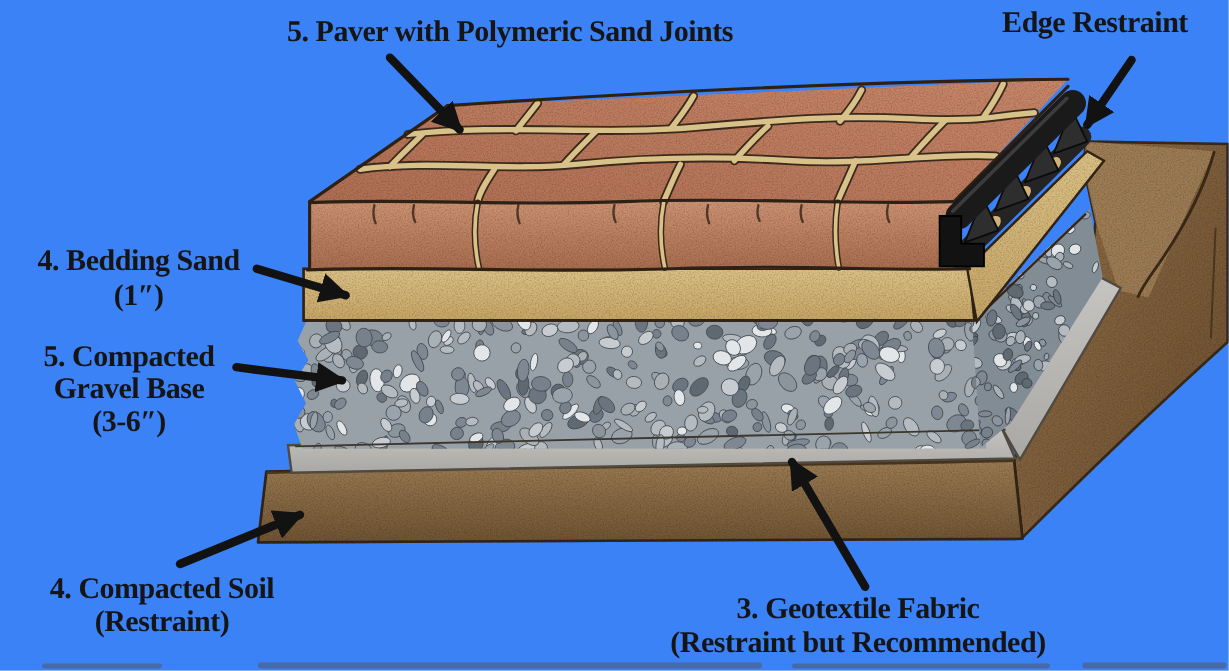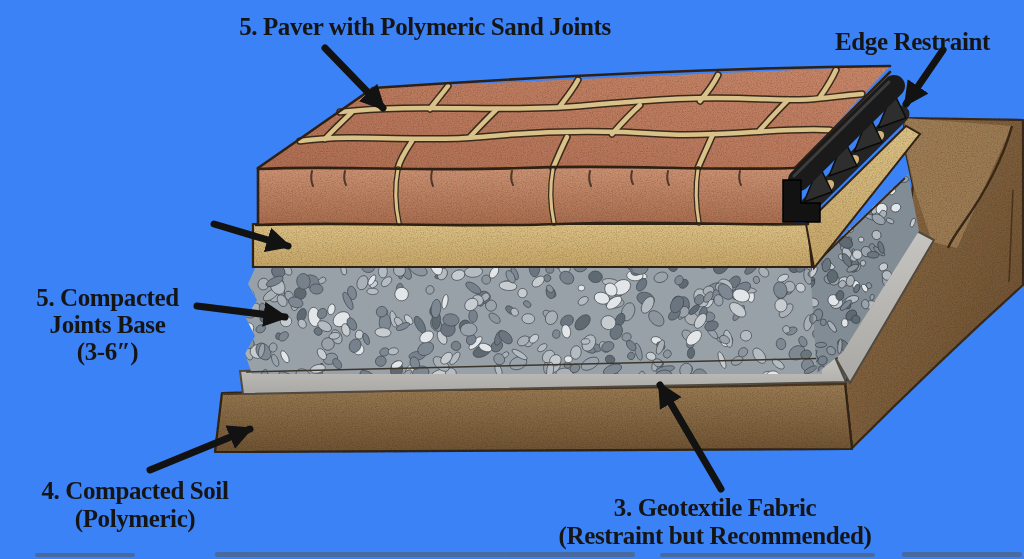--- a/index.html
+++ b/index.html
@@ -709,29 +709,33 @@
     <rect x="35" y="553" width="100" height="4" rx="2"></rect>
     <rect x="215" y="552" width="420" height="5" rx="2"></rect>
     <rect x="660" y="553" width="215" height="4" rx="2"></rect>
     <rect x="902" y="552" width="120" height="5" rx="2"></rect>
   </g>
 </svg>
 
   <div class="lbl" style="left:175px;top:13px;width:500px;">
     <div>5. Paver with Polymeric Sand Joints</div>
   </div>
-  <div class="lbl" style="left:805px;top:28px;width:215px;">
+  <div class="lbl" style="left:805px;top:6px;width:215px;">
     <div>Edge Restraint</div>
+  </div>
+  <div class="lbl" style="left:8px;top:203px;width:215px;line-height:29px;">
+    <div>4. Bedding Sand</div>
+    <div>(1″)</div>
   </div>
   <div class="lbl" style="left:5px;top:284px;width:205px;line-height:27px;">
     <div>5. Compacted</div>
-    <div>Joints Base</div>
+    <div>Gravel Base</div>
     <div>(3-6″)</div>
   </div>
   <div class="lbl" style="left:25px;top:477px;width:220px;">
     <div>4. Compacted Soil</div>
-    <div>(Polymeric)</div>
+    <div>(Restraint)</div>
   </div>
   <div class="lbl" style="left:500px;top:494px;width:430px;">
     <div>3. Geotextile Fabric</div>
     <div>(Restraint but Recommended)</div>
   </div>
 </div>
 
 </body></html>

